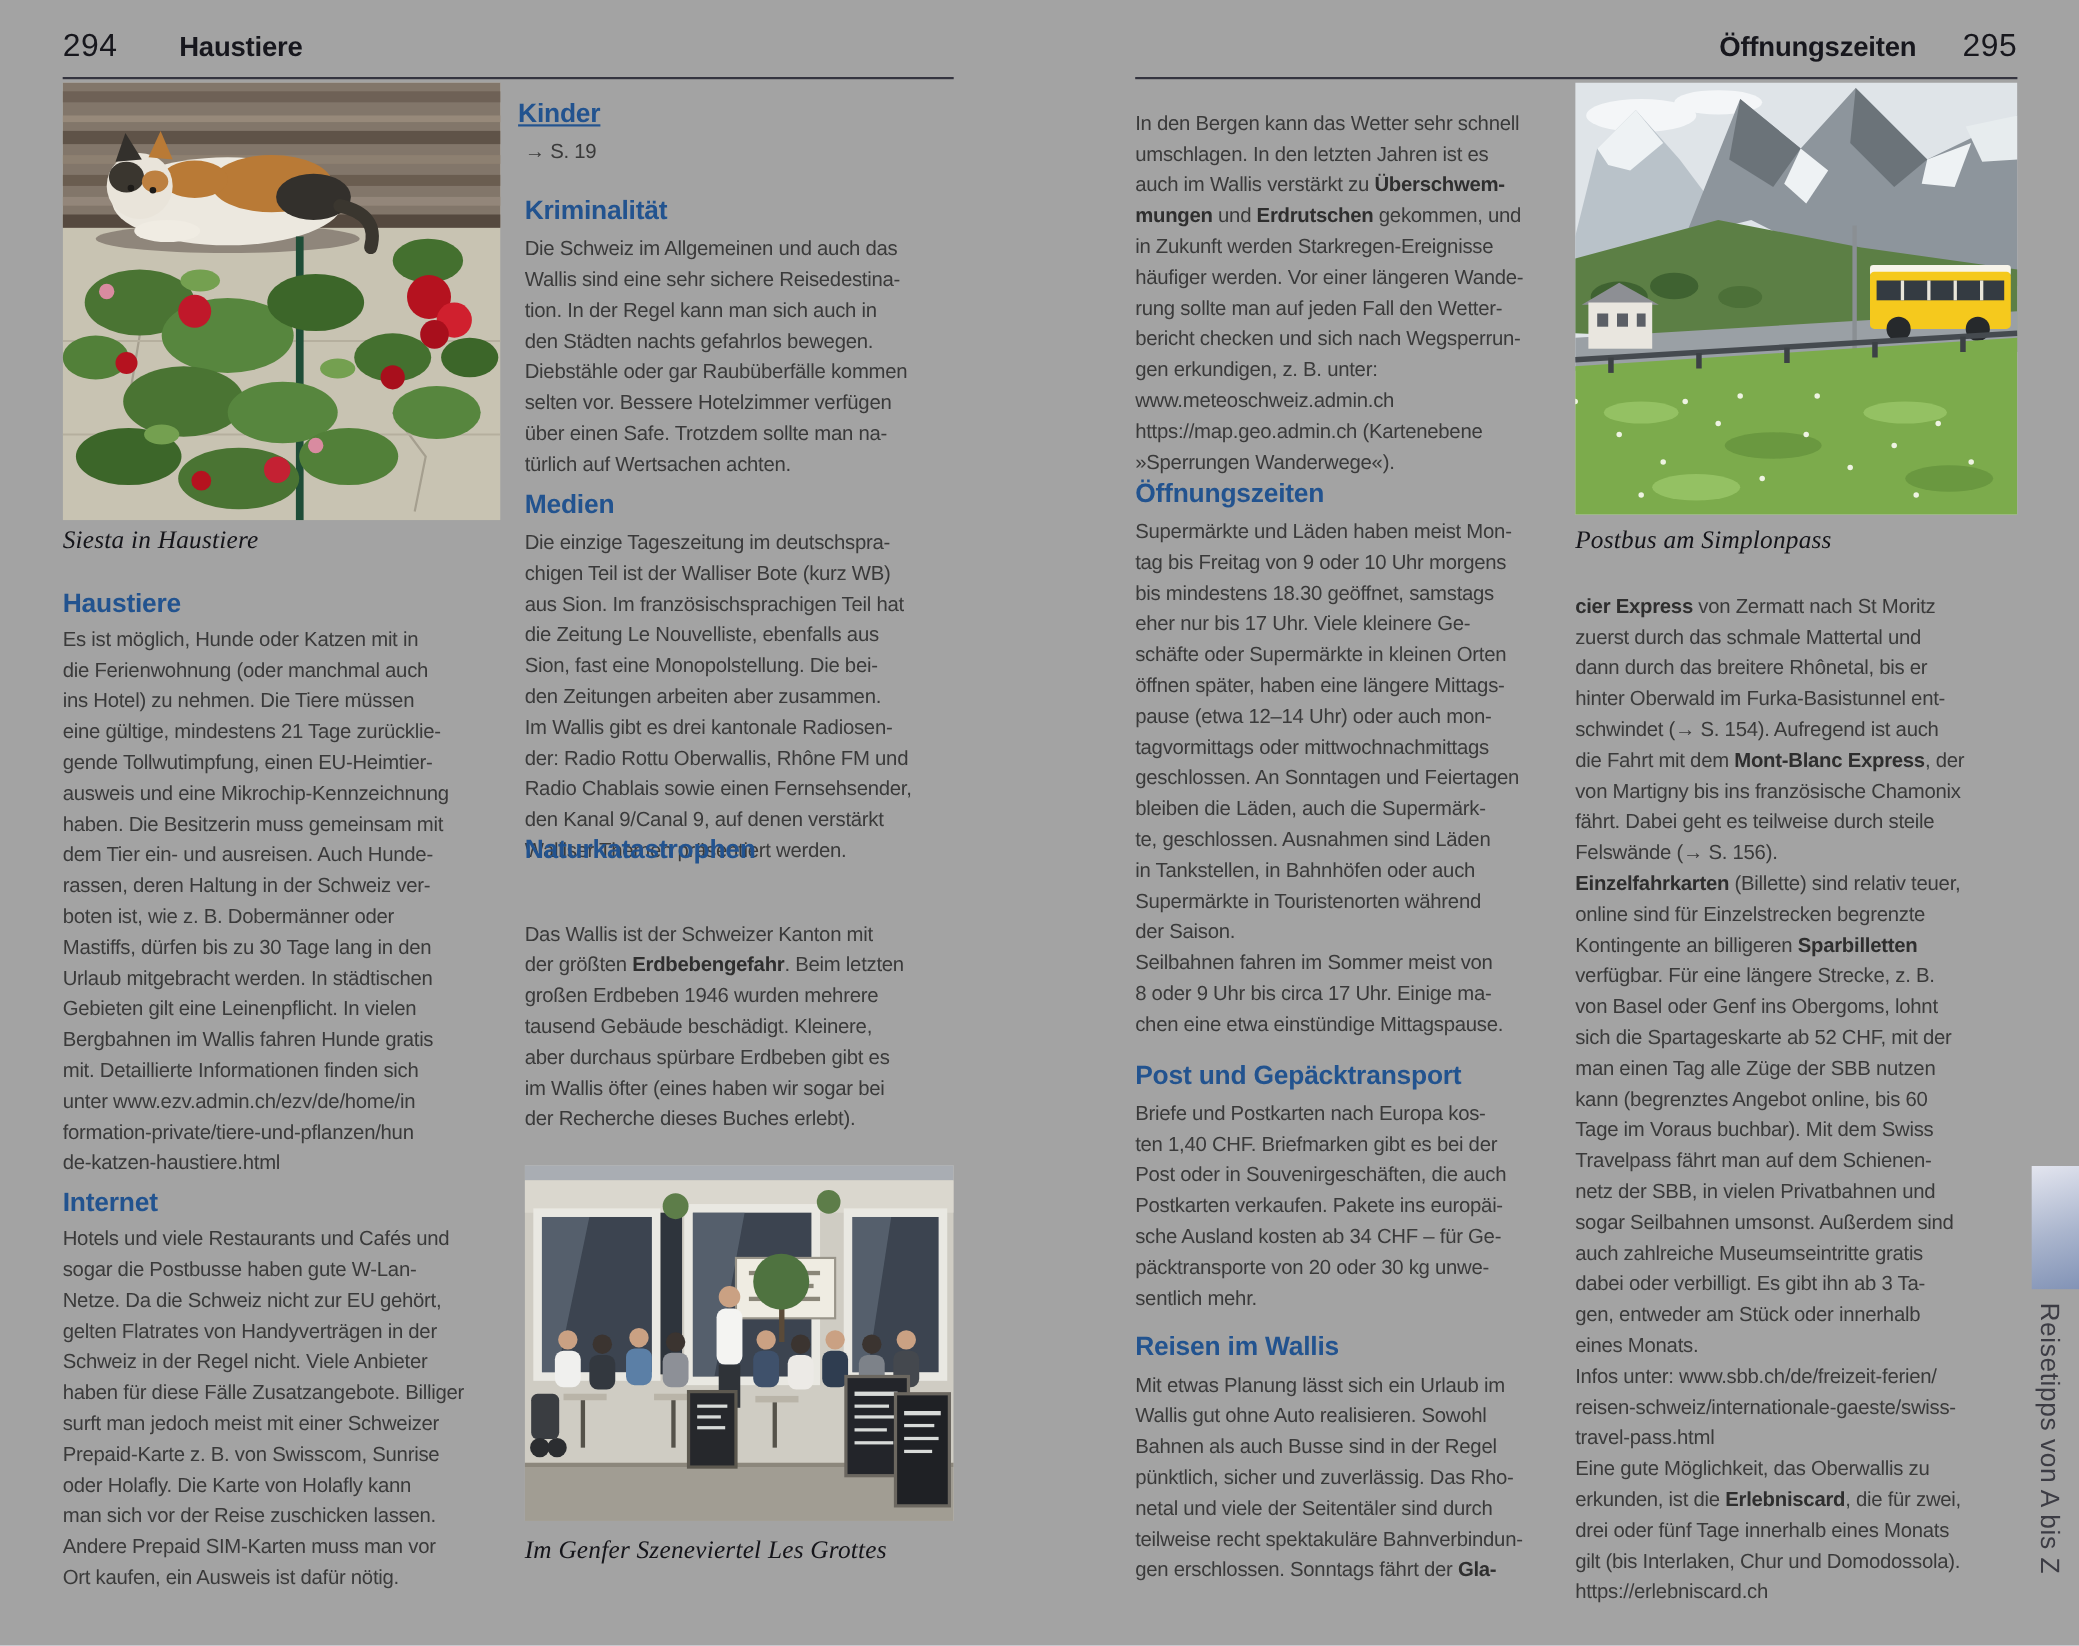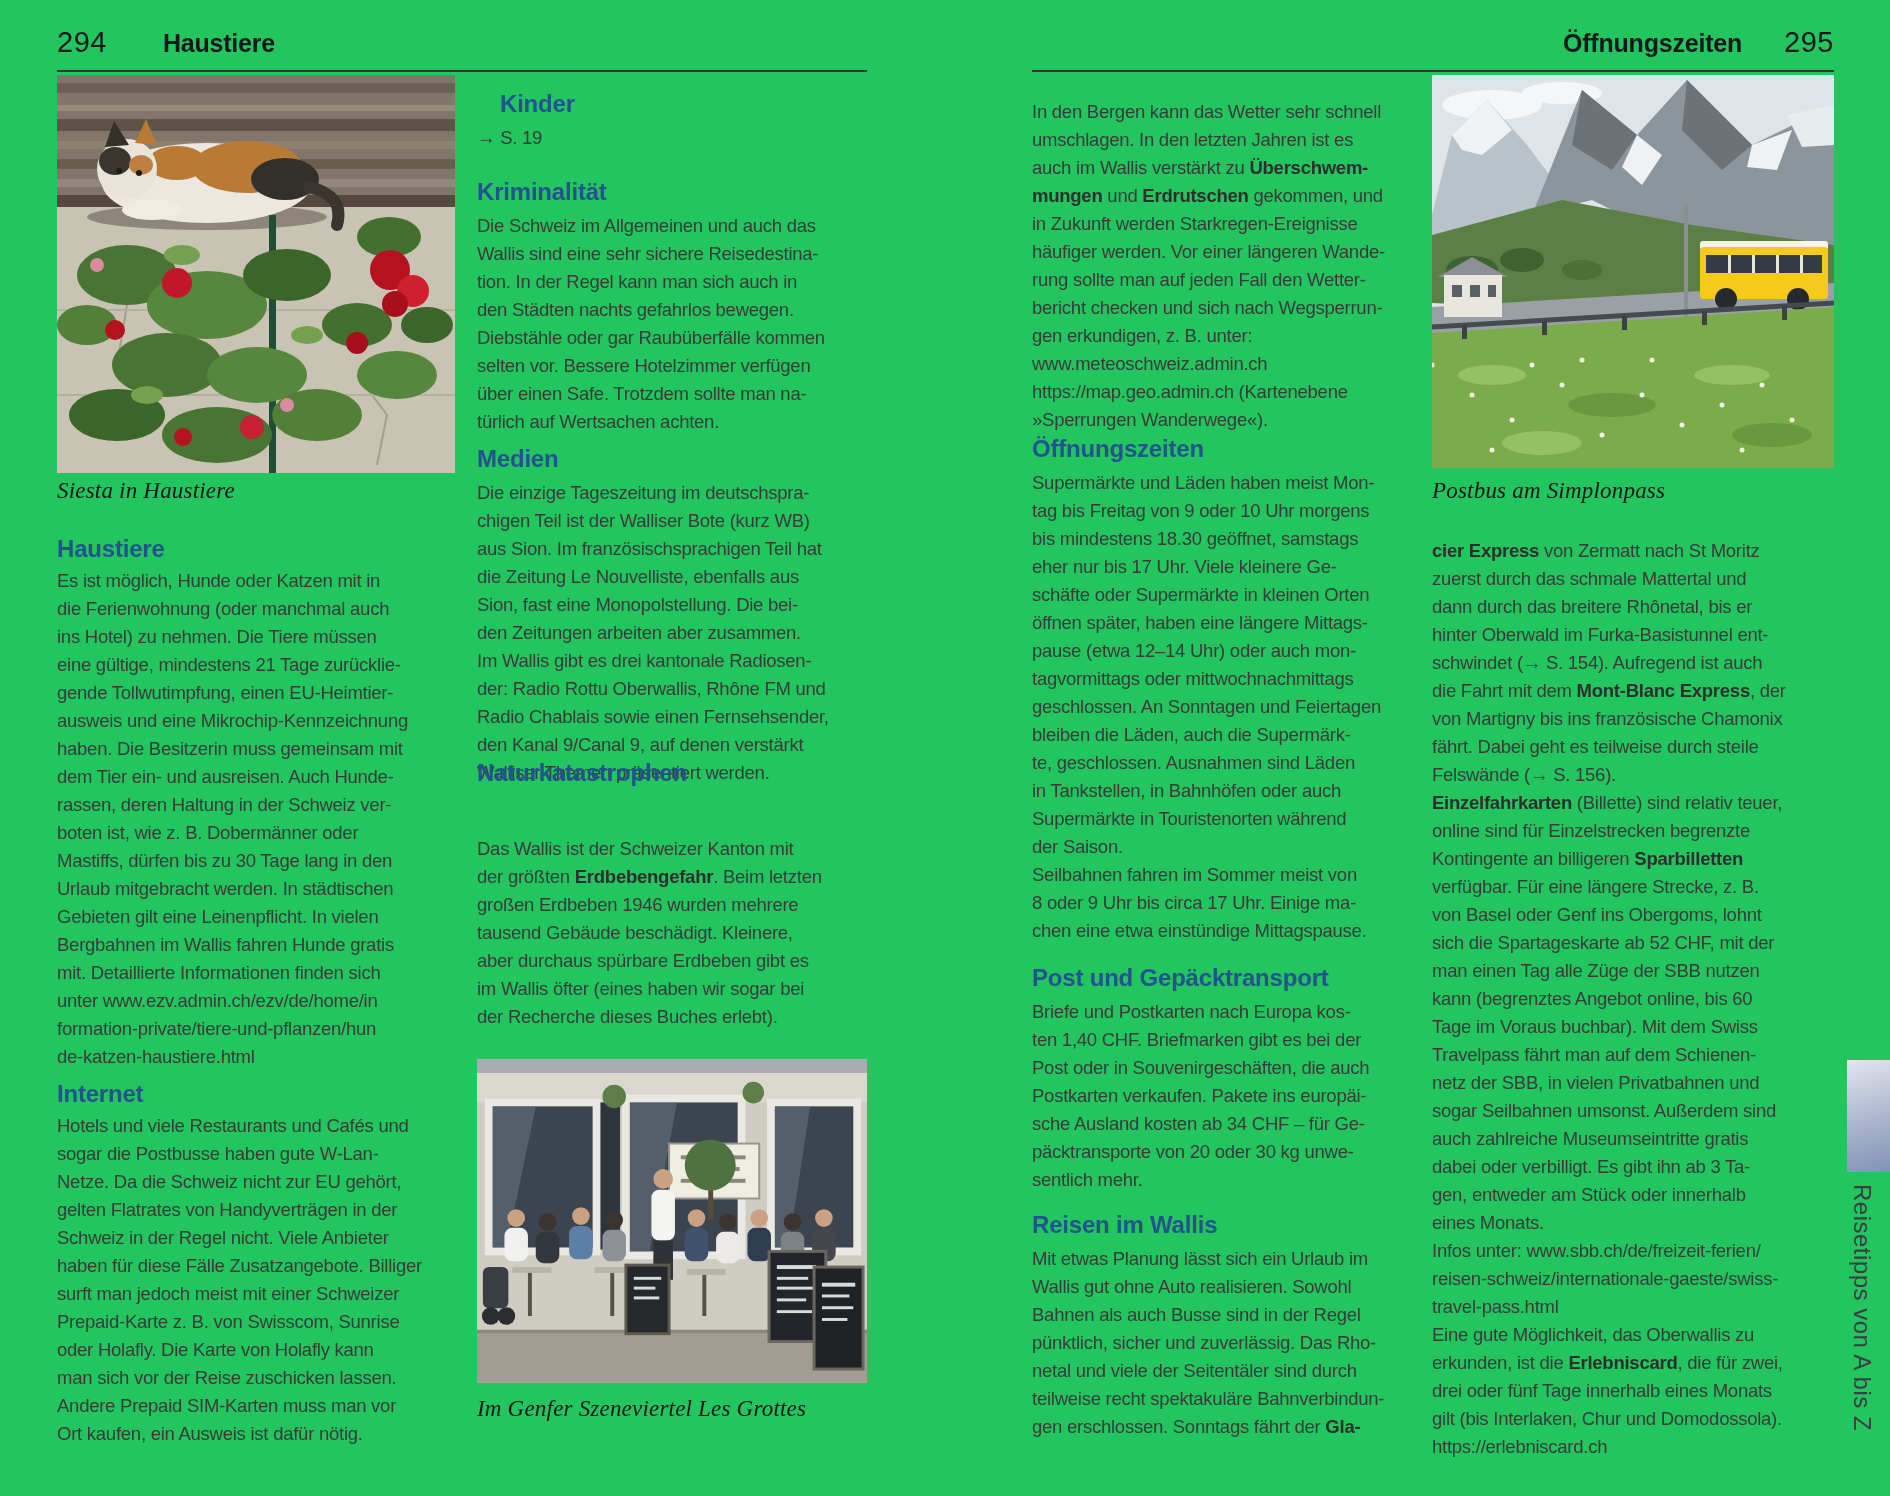--- a/index.html
+++ b/index.html
@@ -1,16 +1,16 @@
 <!DOCTYPE html>
 <html lang="de"><head>
 <meta charset="utf-8">
 <style>
   html,body{margin:0;padding:0;background:#e3e5ef;}
-  #stage{position:relative;width:1890px;height:1496px;background:#22c55e;overflow:hidden;
+  #stage{position:relative;width:1890px;height:1496px;background:#a3a3a3;overflow:hidden;
          font-family:"Liberation Sans",sans-serif;color:#3a3a3a;}
   .abs{position:absolute;}
   
   .pg-header{display:flex;align-items:baseline;color:#17171d;}
   .pg-num{font-size:29px;letter-spacing:.5px;}
   .pg-title{font-size:25px;font-weight:700;letter-spacing:-.2px;}
   .header-left .pg-title{margin-left:56px;}
   .header-right{justify-content:flex-end;}
   .header-right .pg-num{margin-left:42px;}
   .rule{height:2px;background:#34343f;}
@@ -100,21 +100,21 @@
     </svg>
   </figure>
   <div class="abs caption" style="left:57px;top:478px;width:398px;">Siesta in Haustiere</div>
 
   <div class="abs heading" style="left:57px;top:535px;width:398px;">Haustiere</div>
   <div class="abs body" style="left:57px;top:567px;width:398px;">Es ist möglich, Hunde oder Katzen mit in<br>die Ferienwohnung (oder manchmal auch<br>ins Hotel) zu nehmen. Die Tiere müssen<br>eine gültige, mindestens 21 Tage zurücklie-<br>gende Tollwutimpfung, einen EU-Heimtier-<br>ausweis und eine Mikrochip-Kennzeichnung<br>haben. Die Besitzerin muss gemeinsam mit<br>dem Tier ein- und ausreisen. Auch Hunde-<br>rassen, deren Haltung in der Schweiz ver-<br>boten ist, wie z. B. Dobermänner oder<br>Mastiffs, dürfen bis zu 30 Tage lang in den<br>Urlaub mitgebracht werden. In städtischen<br>Gebieten gilt eine Leinenpflicht. In vielen<br>Bergbahnen im Wallis fahren Hunde gratis<br>mit. Detaillierte Informationen finden sich<br>unter www.ezv.admin.ch/ezv/de/home/in<br>formation-private/tiere-und-pflanzen/hun<br>de-katzen-haustiere.html</div>
 
   <div class="abs heading" style="left:57px;top:1080px;width:398px;">Internet</div>
   <div class="abs body" style="left:57px;top:1112px;width:398px;">Hotels und viele Restaurants und Cafés und<br>sogar die Postbusse haben gute W-Lan-<br>Netze. Da die Schweiz nicht zur EU gehört,<br>gelten Flatrates von Handyverträgen in der<br>Schweiz in der Regel nicht. Viele Anbieter<br>haben für diese Fälle Zusatzangebote. Billiger<br>surft man jedoch meist mit einer Schweizer<br>Prepaid-Karte z. B. von Swisscom, Sunrise<br>oder Holafly. Die Karte von Holafly kann<br>man sich vor der Reise zuschicken lassen.<br>Andere Prepaid SIM-Karten muss man vor<br>Ort kaufen, ein Ausweis ist dafür nötig.</div>
 
-  <div class="abs heading" style="left:500px;top:90px;width:390px;">Kinder</div>
+  <div class="abs heading" style="left:471px;top:90px;width:390px;text-decoration:underline;">Kinder</div>
   <div class="abs body" style="left:477px;top:124px;width:390px;">→ S. 19</div>
 
   <div class="abs heading" style="left:477px;top:178px;width:390px;">Kriminalität</div>
   <div class="abs body" style="left:477px;top:212px;width:390px;">Die Schweiz im Allgemeinen und auch das<br>Wallis sind eine sehr sichere Reisedestina-<br>tion. In der Regel kann man sich auch in<br>den Städten nachts gefahrlos bewegen.<br>Diebstähle oder gar Raubüberfälle kommen<br>selten vor. Bessere Hotelzimmer verfügen<br>über einen Safe. Trotzdem sollte man na-<br>türlich auf Wertsachen achten.</div>
 
   <div class="abs heading" style="left:477px;top:445px;width:390px;">Medien</div>
   <div class="abs body" style="left:477px;top:479px;width:390px;">Die einzige Tageszeitung im deutschspra-<br>chigen Teil ist der Walliser Bote (kurz WB)<br>aus Sion. Im französischsprachigen Teil hat<br>die Zeitung Le Nouvelliste, ebenfalls aus<br>Sion, fast eine Monopolstellung. Die bei-<br>den Zeitungen arbeiten aber zusammen.<br>Im Wallis gibt es drei kantonale Radiosen-<br>der: Radio Rottu Oberwallis, Rhône FM und<br>Radio Chablais sowie einen Fernsehsender,<br>den Kanal 9/Canal 9, auf denen verstärkt<br>Walliser Themen präsentiert werden.</div>
 
   <div class="abs heading" style="left:477px;top:759px;width:390px;">Naturkatastrophen</div>
   <div class="abs body" style="left:477px;top:835px;width:390px;">Das Wallis ist der Schweizer Kanton mit<br>der größten <strong>Erdbebengefahr</strong>. Beim letzten<br>großen Erdbeben 1946 wurden mehrere<br>tausend Gebäude beschädigt. Kleinere,<br>aber durchaus spürbare Erdbeben gibt es<br>im Wallis öfter (eines haben wir sogar bei<br>der Recherche dieses Buches erlebt).</div>

